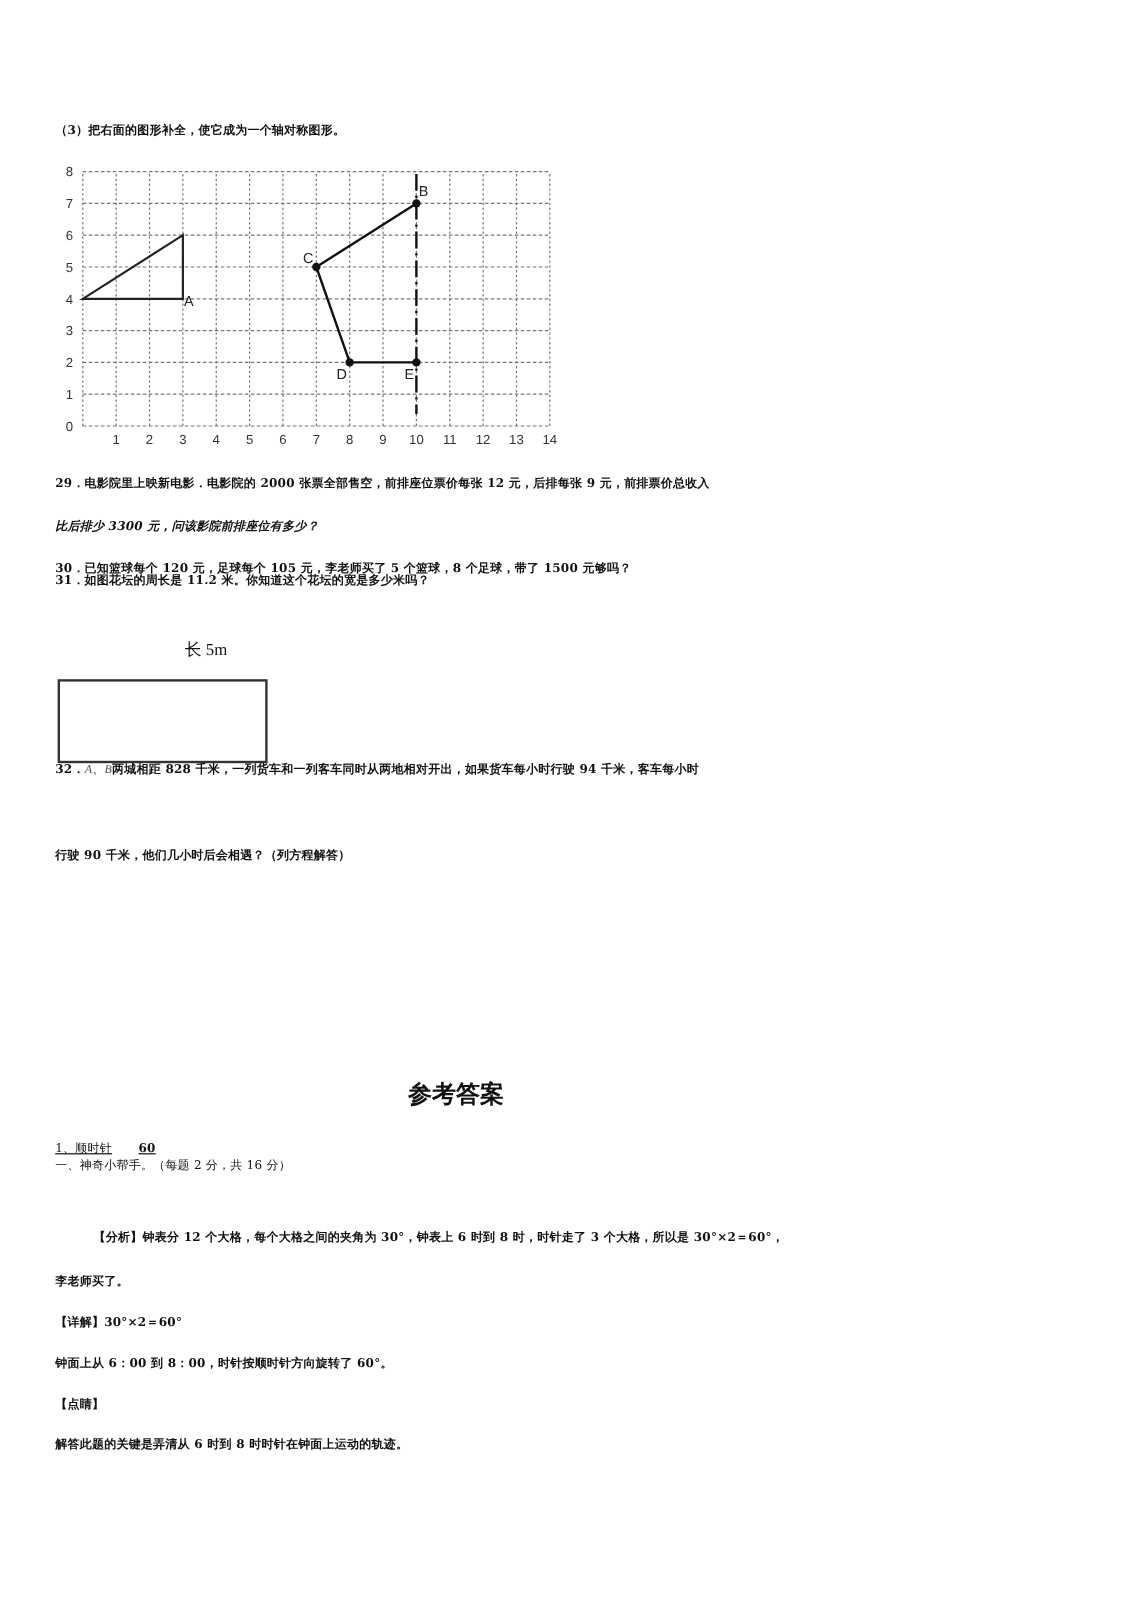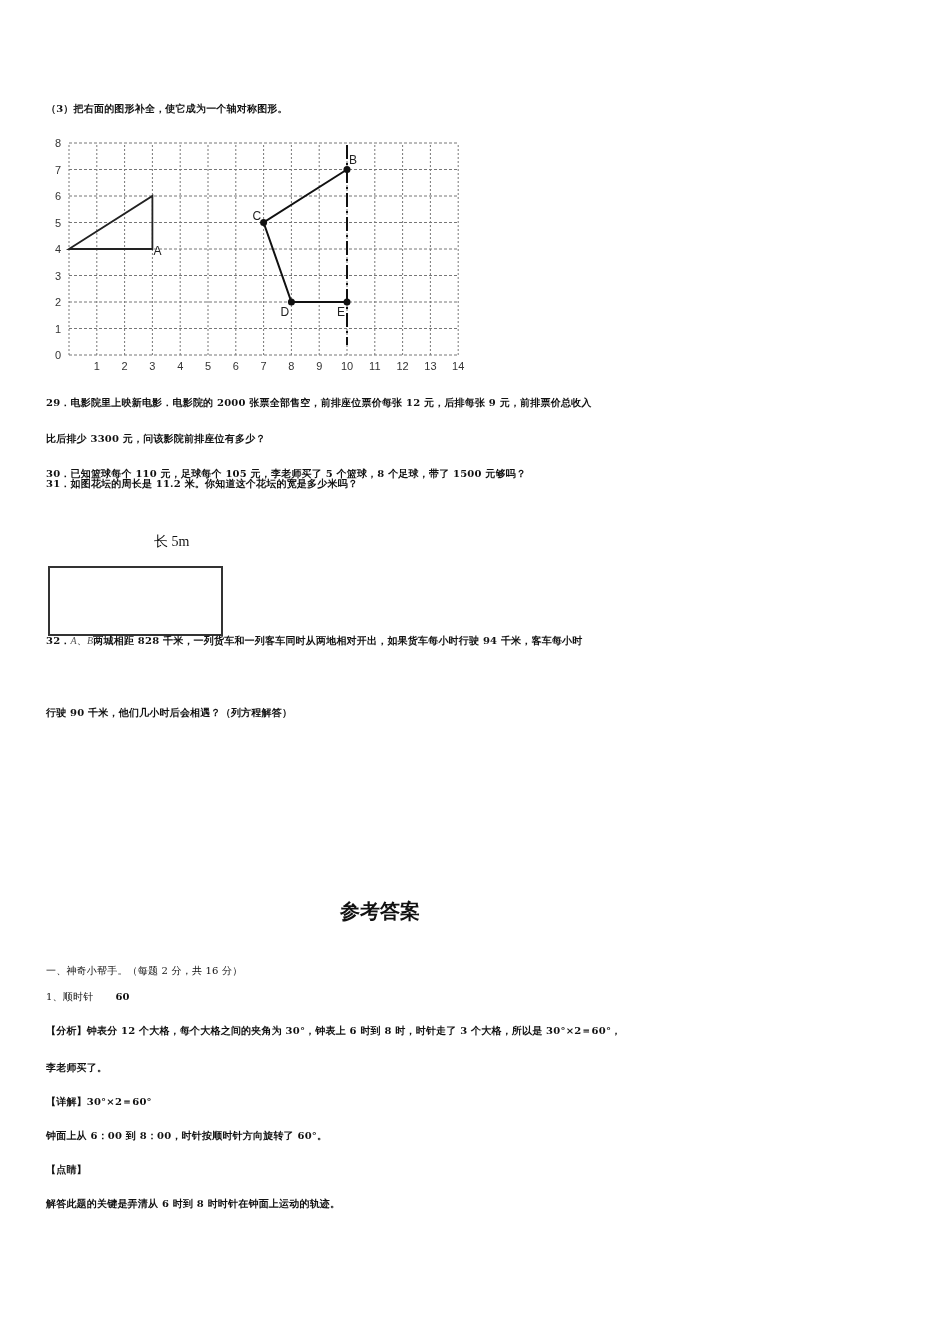--- a/index.html
+++ b/index.html
@@ -90,36 +90,36 @@
     <text x="349" y="163.5" font-size="12" fill="#222">B</text>
     <circle cx="263.6" cy="222.5" r="3.5" fill="#111"></circle>
     <text x="252.60000000000002" y="219.5" font-size="12" fill="#222">C</text>
     <circle cx="291.4" cy="302" r="3.5" fill="#111"></circle>
     <text x="280.4" y="316" font-size="12" fill="#222">D</text>
     <circle cx="347" cy="302" r="3.5" fill="#111"></circle>
     <text x="337" y="316" font-size="12" fill="#222">E</text>
   </svg>
 
 <div class="line" style="top:396px;">29．电影院里上映新电影．电影院的 2000 张票全部售空，前排座位票价每张 12 元，后排每张 9 元，前排票价总收入</div>
-<div class="line" style="top:432px;">比后排少 3300 元，问该影院前排座位有多少？</div>
-<div class="line" style="top:467px;">30．已知篮球每个 110 元，足球每个 105 元，李老师买了 5 个篮球，8 个足球，带了 1500 元够吗？</div>
+<div class="line" style="top:432px;font-style:italic;">比后排少 3300 元，问该影院前排座位有多少？</div>
+<div class="line" style="top:467px;">30．已知篮球每个 120 元，足球每个 105 元，李老师买了 5 个篮球，8 个足球，带了 1500 元够吗？</div>
 <div class="line" style="top:477px;text-align:right;">31．如图花坛的周长是 11.2 米。你知道这个花坛的宽是多少米吗？</div>
 
 <div class="rect-label">长 5m</div>
 <div class="rect-fig"></div>
 
 <div class="line" style="top:634px;">
   <span>32．</span><span class="italic">A</span><span class="normal">、</span><span class="italic">B</span><span>两城相距 828 千米，一列货车和一列客车同时从两地相对开出，如果货车每小时行驶 94 千米，客车每小时</span>
 </div>
 <div class="line" style="top:706px;">行驶 90 千米，他们几小时后会相遇？（列方程解答）</div>
 
 <div class="title">参考答案</div>
 
 <div class="line normal" style="top:964px;">一、神奇小帮手。（每题 2 分，共 16 分）</div>
-<div class="line normal" style="top:990px;">
+<div class="line normal" style="top:950px;text-decoration:underline;">
   <span>1、顺时针</span><span style="display:inline-block;width:22px;"></span><span style="font-weight:bold;">60</span>
 </div>
-<div class="line" style="top:1024px;">【分析】钟表分 12 个大格，每个大格之间的夹角为 30°，钟表上 6 时到 8 时，时针走了 3 个大格，所以是 30°×2＝60°，</div>
+<div class="line" style="top:1024px;margin-left:32px;">【分析】钟表分 12 个大格，每个大格之间的夹角为 30°，钟表上 6 时到 8 时，时针走了 3 个大格，所以是 30°×2＝60°，</div>
 <div class="line" style="top:1061px;">李老师买了。</div>
 <div class="line" style="top:1095px;">【详解】30°×2＝60°</div>
 <div class="line" style="top:1129px;">钟面上从 6：00 到 8：00，时针按顺时针方向旋转了 60°。</div>
 <div class="line" style="top:1163px;">【点睛】</div>
 <div class="line" style="top:1197px;">解答此题的关键是弄清从 6 时到 8 时时针在钟面上运动的轨迹。</div>
 
 </body></html>

